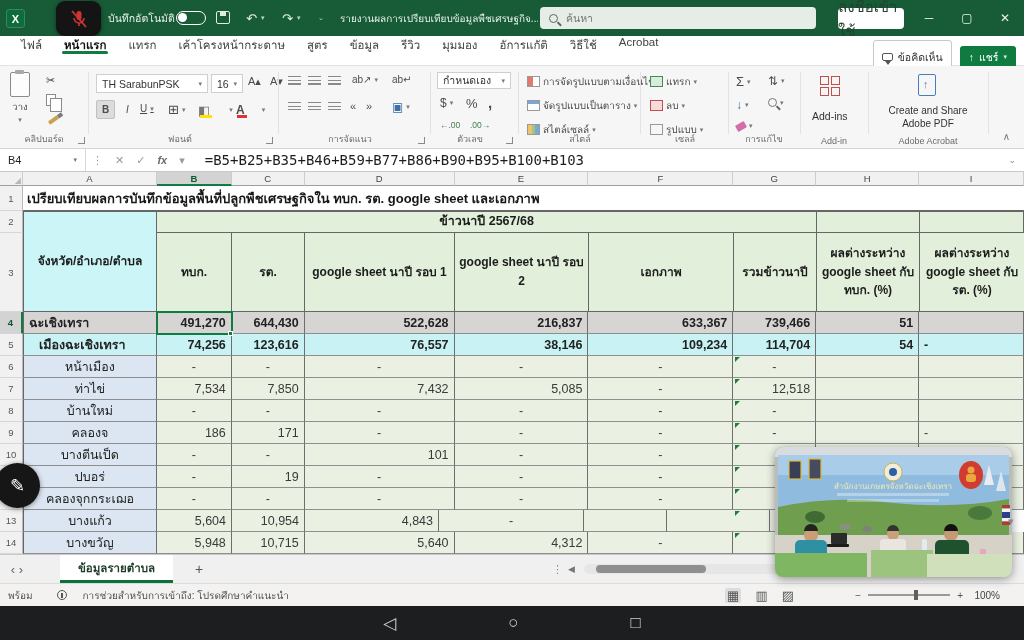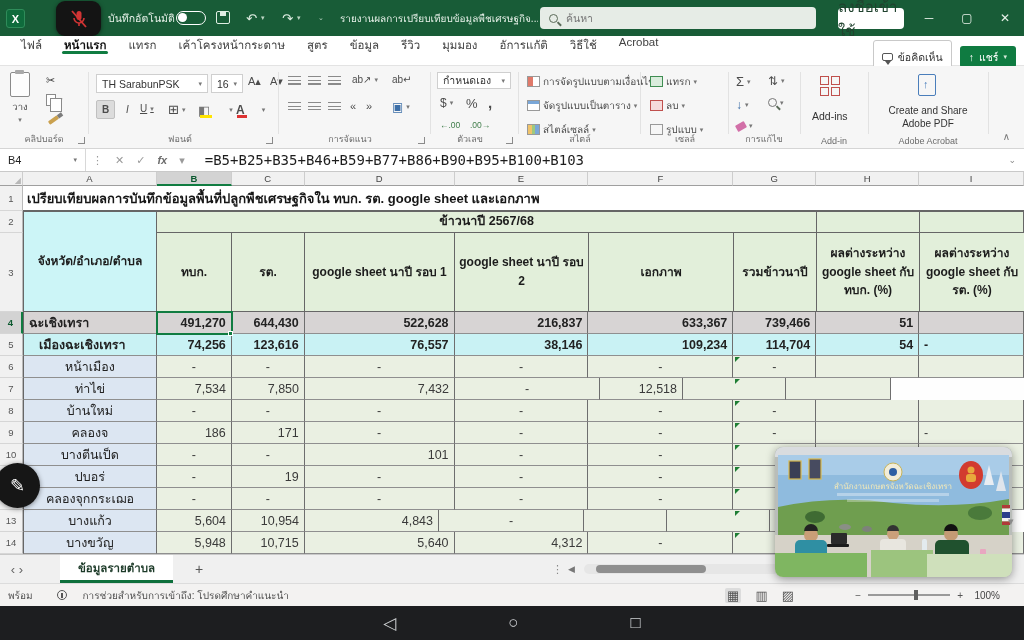--- a/index.html
+++ b/index.html
@@ -577,20 +577,21 @@
         <div class="cell c-h"></div>
         <div class="cell c-i"></div>
       </div>
 
       <div class="grow tambon">
         <div class="gut">7</div>
         <div class="cell a c-a">ท่าไข่</div>
         <div class="cell c-b">7,534</div>
         <div class="cell c-c">7,850</div>
         <div class="cell c-d">7,432</div>
+        <div class="cell c-e">5,085</div>
         <div class="cell c-f dash">-</div>
         <div class="cell c-g">12,518</div>
         <div class="cell c-h"></div>
         <div class="cell c-i"></div>
       </div>
 
       <div class="grow tambon">
         <div class="gut">8</div>
         <div class="cell a c-a">บ้านใหม่</div>
         <div class="cell c-b dash">-</div>

